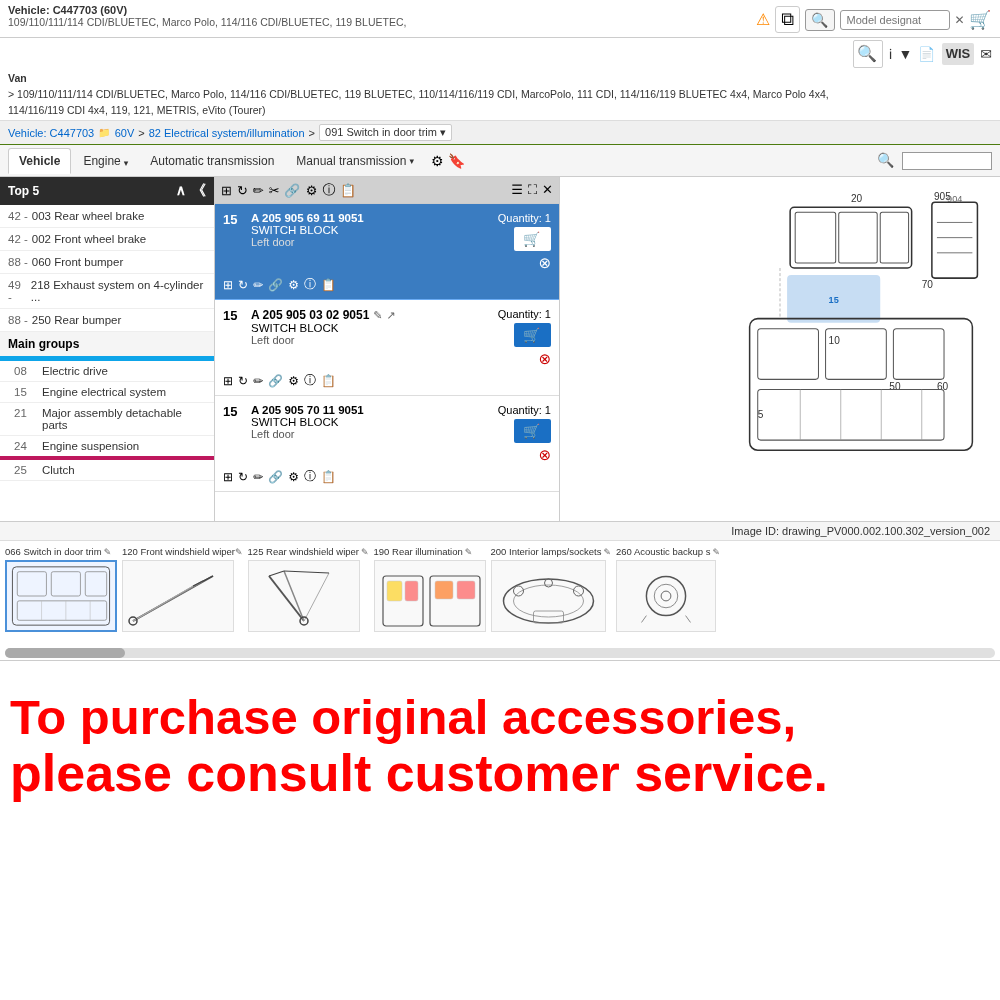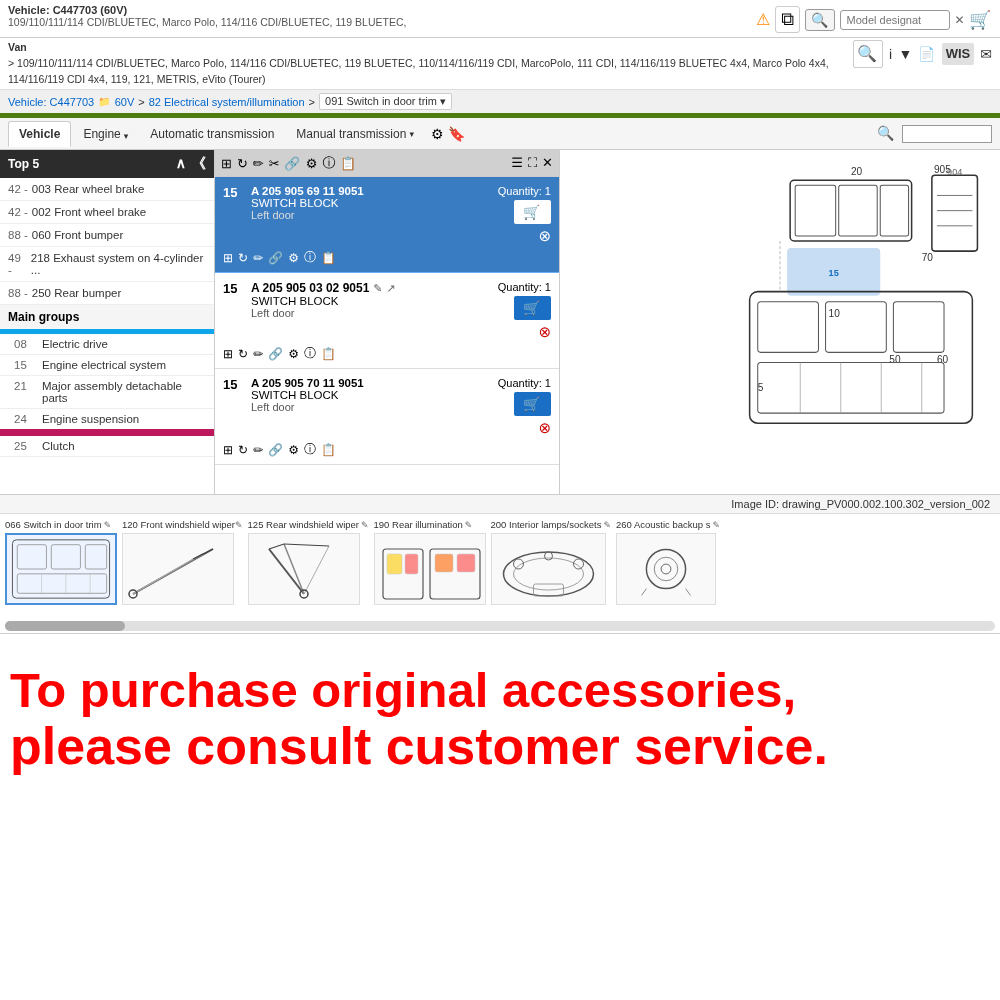--- a/index.html
+++ b/index.html
@@ -18,38 +18,38 @@
     <span style="font-size:18px; cursor:pointer; border:1px solid #ccc; padding:2px 5px; border-radius:3px;">⧉</span>
     <span style="font-size:14px; cursor:pointer; border:1px solid #999; padding:2px 5px; border-radius:3px; background:#f5f5f5;">🔍</span>
     <input style="border: 1px solid rgb(153, 153, 153); padding: 3px 6px; font-size: 11px; width: 110px; border-radius: 3px;" placeholder="Model designat">
     <span style="cursor:pointer; font-size:12px; color:#666;">✕</span>
     <span style="font-size:18px; cursor:pointer;">🛒</span>
   </div>
 </div>
 
 <div style="background:#fff; border-bottom:1px solid #ddd; padding:2px 8px; font-size:10.5px; color:#333; line-height:1.5; position:relative;">
   <div style="display:flex; gap:10px;">
-    <div style="flex:1;">
+    <div style="flex:1;margin-top:31px;">
       <span style="font-weight:bold;">Van</span>
       <div style="font-size:10.5px;">&gt; 109/110/111/114 CDI/BLUETEC, Marco Polo, 114/116 CDI/BLUETEC, 119 BLUETEC, 110/114/116/119 CDI, MarcoPolo, 111 CDI, 114/116/119 BLUETEC 4x4, Marco Polo 4x4, 114/116/119 CDI 4x4, 119, 121, METRIS, eVito (Tourer)</div>
     </div>
     <div style="display:flex; flex-direction:column; gap:4px; align-items:flex-end;">
       <div style="display:flex; gap:6px; align-items:center;">
         <span style="font-size:16px; cursor:pointer; border:1px solid #ccc; padding:1px 4px; border-radius:2px;">🔍</span>
         <span style="font-size:14px; cursor:pointer;">ℹ</span>
         <span style="font-size:14px; cursor:pointer;">▼</span>
         <span style="font-size:14px; cursor:pointer;">📄</span>
         <span style="font-size:13px; cursor:pointer; background:#e0e0e0; padding:1px 4px; border-radius:2px; font-weight:bold;">WIS</span>
         <span style="font-size:14px; cursor:pointer;">✉</span>
       </div>
     </div>
   </div>
 </div>
 
-<div style="background:#f0f0f0; border-bottom:5px solid #4d7c0f; padding:3px 8px; font-size:11px; color:#333; display:flex; align-items:center; gap:4px;">
+<div style="background:#f0f0f0; border-bottom:1px solid #4d7c0f; padding:3px 8px; font-size:11px; color:#333; display:flex; align-items:center; gap:4px;">
   <span style="color:#0066cc; cursor:pointer;">Vehicle: C447703</span>
   <span style="font-size:10px;">📁</span>
   <span style="color:#0066cc; cursor:pointer;">60V</span>
   <span>&gt;</span>
   <span style="color:#0066cc; cursor:pointer;">82 Electrical system/illumination</span>
   <span>&gt;</span>
   <span style="background:#fff; border:1px solid #ccc; padding:1px 5px; border-radius:2px; font-size:11px;">091 Switch in door trim ▾</span>
 </div>
 
 <div style="display:flex; align-items:center; background:#f5f5f5; border-bottom:1px solid #ccc; padding:0 8px; height:32px; gap:2px;">
@@ -106,21 +106,21 @@
       <span>Electric drive</span>
     </div>
     <div style="padding:4px 8px 4px 14px; border-bottom:1px solid #eee; cursor:pointer; font-size:11.5px; color:#333; display:flex;">
       <span style="color:#666; margin-right:4px; min-width:24px;">15</span>
       <span>Engine electrical system</span>
     </div>
     <div style="padding:4px 8px 4px 14px; border-bottom:1px solid #eee; cursor:pointer; font-size:11.5px; color:#333; display:flex;">
       <span style="color:#666; margin-right:4px; min-width:24px;">21</span>
       <span>Major assembly detachable parts</span>
     </div>
-    <div style="padding:4px 8px 4px 14px; border-bottom:7px solid #be185d; cursor:pointer; font-size:11.5px; color:#333; display:flex;">
+    <div style="padding:4px 8px 4px 14px; border-bottom:4px solid #be185d; cursor:pointer; font-size:11.5px; color:#333; display:flex;">
       <span style="color:#666; margin-right:4px; min-width:24px;">24</span>
       <span>Engine suspension</span>
     </div>
     <div style="padding:4px 8px 4px 14px; border-bottom:1px solid #eee; cursor:pointer; font-size:11.5px; color:#333; display:flex;">
       <span style="color:#666; margin-right:4px; min-width:24px;">25</span>
       <span>Clutch</span>
     </div>
   </div>
 
   <div style="width:345px; border-right:1px solid #ccc; overflow-y:auto; background:#fff; flex-shrink:0;">

